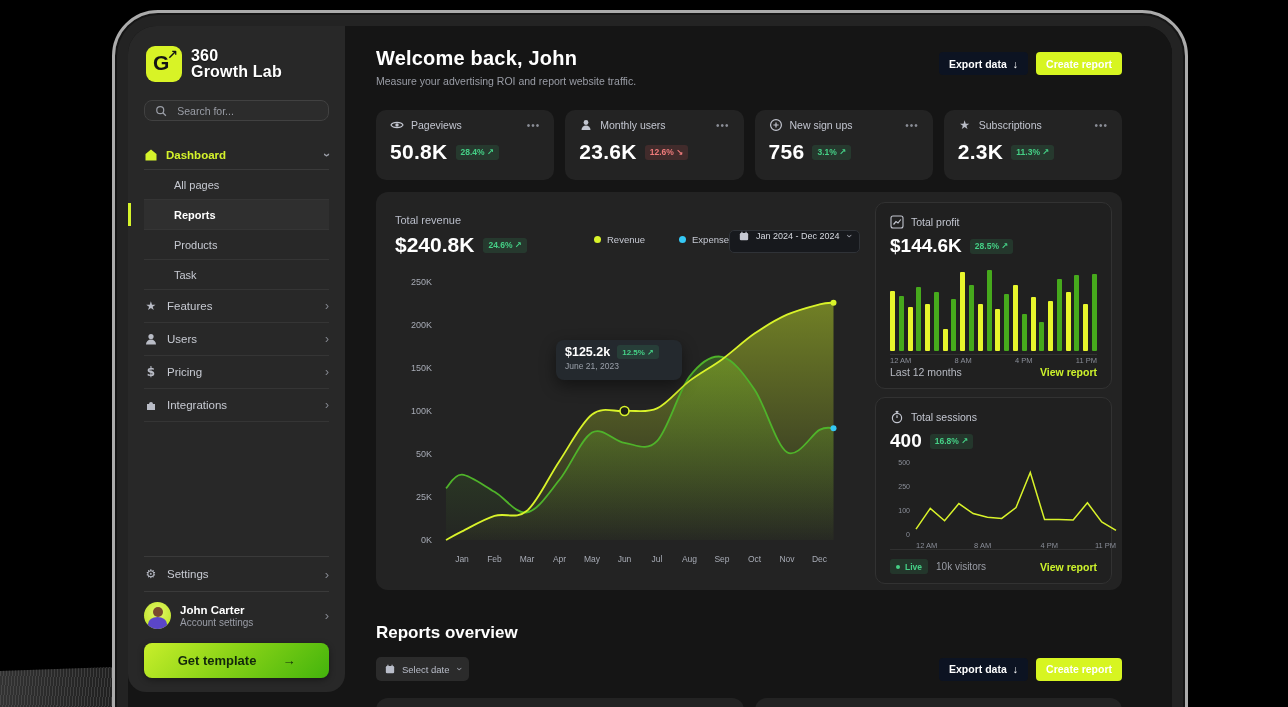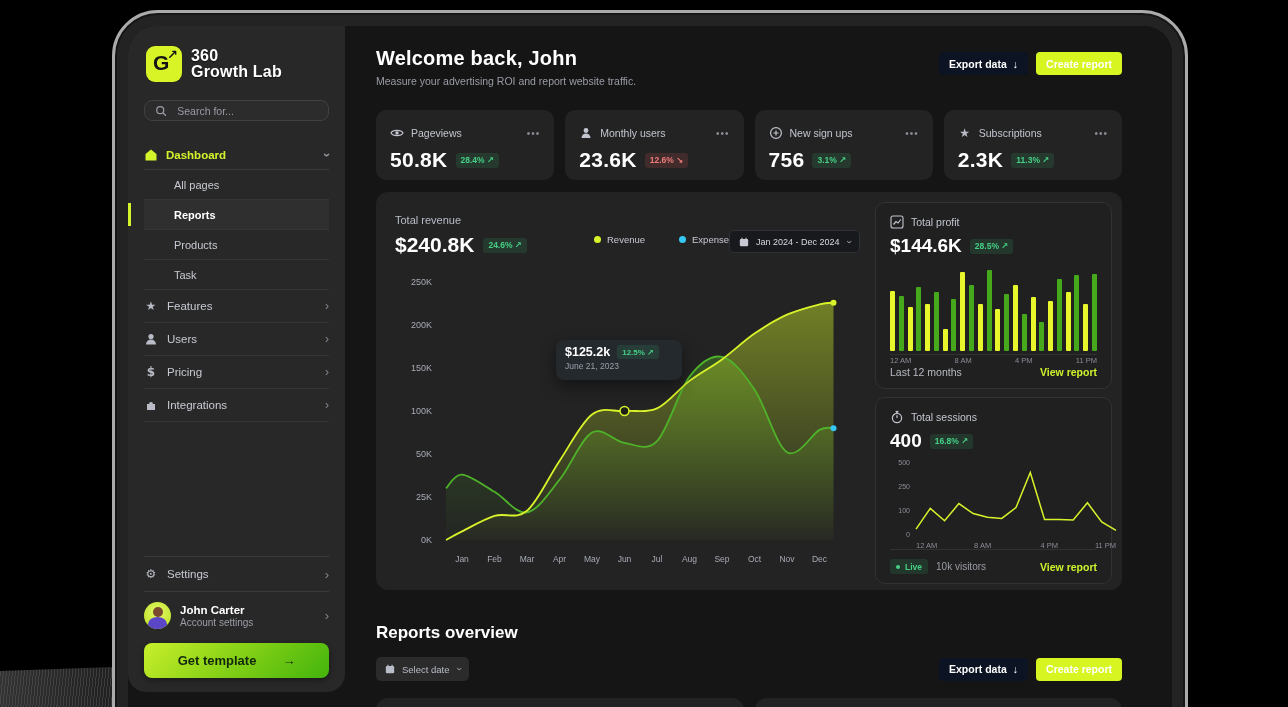--- a/index.html
+++ b/index.html
@@ -58,38 +58,38 @@
   .main{position:absolute;left:217px;right:0;top:0;bottom:0;padding:21px 50px 0 31px;background:#151515;}
   .head-row{display:flex;align-items:flex-start;}
   .page-title{color:#fff;font-size:20px;font-weight:800;letter-spacing:.2px;}
   .page-sub{color:#9a9da6;font-size:10.5px;margin-top:5px;}
   .head-actions{margin-left:auto;display:flex;gap:8px;margin-top:5px;}
   .btn-dark{display:flex;align-items:center;gap:6px;height:23px;padding:0 10px;border-radius:4px;
     background:#0c1322;color:#fff;font-size:10.5px;font-weight:600;cursor:pointer;}
   .btn-lime{display:flex;align-items:center;height:23px;padding:0 10px;border-radius:4px;
     background:#d7f521;color:#fff;font-size:10.5px;font-weight:600;cursor:pointer;}
   .stats-row{display:flex;gap:11px;margin-top:23px;}
-  .stat-card{flex:1;height:70px;background:#232323;border-radius:10px;padding:16px 14px;}
+  .stat-card{flex:1;height:70px;background:#232323;border-radius:10px;padding:8px 14px;}
   .stat-top{display:flex;align-items:center;gap:7px;color:#c3c6d0;font-size:10.5px;}
   .dots{margin-left:auto;color:#8a8d96;font-size:10px;letter-spacing:1px;cursor:pointer;}
   .stat-val-row{display:flex;align-items:center;gap:8px;margin-top:8px;}
   .stat-val{color:#fff;font-size:21px;font-weight:800;letter-spacing:.3px;}
   .badge{font-size:8.5px;font-weight:700;border-radius:3px;padding:2.5px 5px;white-space:nowrap;}
   .badge.up{color:#45d086;background:rgba(58,190,115,.15);}
   .badge.down{color:#ef7b7b;background:rgba(222,85,85,.16);}
   
   .panel{position:relative;margin-top:12px;height:398px;background:#232323;border-radius:12px;}
   .panel-title{color:#b9bdc9;font-size:11px;}
   .rev-head{position:absolute;left:19px;top:22px;}
   .rev-val-row{display:flex;align-items:center;gap:9px;margin-top:7px;}
   .rev-val{color:#fff;font-size:21px;font-weight:800;}
   .legend{position:absolute;top:42px;left:218px;display:flex;align-items:center;gap:34px;}
   .legend-item{display:flex;align-items:center;gap:6px;color:#c6c9d3;font-size:9.5px;cursor:pointer;}
   .legend-dot{width:7px;height:7px;border-radius:50%;}
-  .date-pill{position:absolute;top:38px;left:353px;display:flex;align-items:center;gap:7px;height:23px;
+  .date-pill{position:absolute;top:38px;left:353px;display:flex;align-items:flex-start;gap:7px;height:23px;
     padding:0 9px;background:#17191d;border:1px solid #2f3237;border-radius:5px;color:#d6d9e0;font-size:9px;
     cursor:pointer;}
   .chart-wrap{position:absolute;left:10px;top:76px;width:480px;height:310px;}
   .tooltip{position:absolute;left:180px;top:148px;width:126px;height:40px;background:#24292e;border-radius:8px;
     box-shadow:0 6px 16px rgba(0,0,0,.45);padding:5px 9px;z-index:3;}
   .tt-row{display:flex;align-items:center;gap:7px;}
   .tt-val{color:#fff;font-size:12.5px;font-weight:800;}
   .tt-date{color:#9aa0aa;font-size:8.5px;margin-top:2px;}
   .right-col{position:absolute;right:10px;top:10px;width:237px;display:flex;flex-direction:column;gap:8px;}
   .sub-panel{height:187px;background:#202020;border:1px solid #323232;border-radius:10px;padding:12px 14px;

